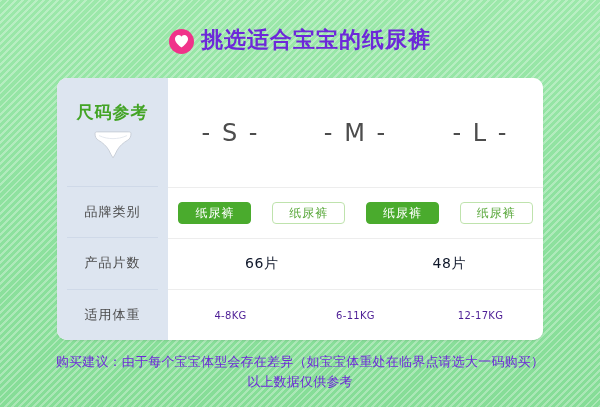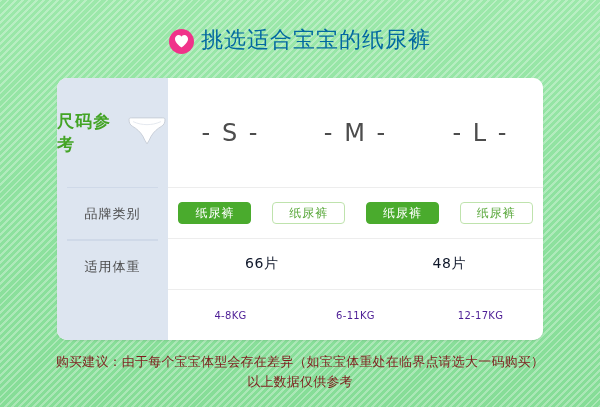--- a/index.html
+++ b/index.html
@@ -47,22 +47,22 @@
     align-items: center;
     justify-content: center;
     flex: 0 0 auto;
     position: relative;
     top: 1px;
   }
   .heart-badge svg { display: block; }
 
   .title-text {
     font-size: 22px;
-    font-weight: normal;
-    color: #0369a1;
+    font-weight: bold;
+    color: #6d28d9;
     letter-spacing: 1px;
     line-height: 1;
     white-space: nowrap;
     text-align: right;
   }
 
   
   .card {
     position: absolute;
     left: 57px;
@@ -98,21 +98,21 @@
   
   .label-cell {
     display: flex;
     align-items: center;
     justify-content: center;
     font-size: 13px;
     color: #4a4a4a;
     letter-spacing: 1px;
   }
   .label-cell.head {
-    flex-direction: row;
+    flex-direction: column;
     justify-content: center;
     gap: 6px;
   }
   .size-ref-text {
     font-size: 17px;
     font-weight: bold;
     color: #43a425;
     letter-spacing: 1px;
   }
   .diaper-icon { display: block; }
@@ -179,21 +179,21 @@
     letter-spacing: 0.3px;
   }
 
   
   .footer {
     position: absolute;
     left: 0;
     top: 352px;
     width: 600px;
     text-align: center;
-    color: #7f1d1d;
+    color: #6d28d9;
     font-size: 13px;
     line-height: 20px;
     letter-spacing: 0.2px;
   }
   .footer div { white-space: nowrap; }
 </style>
 </head>
 <body>
 
 <div class="title-bar">
@@ -216,20 +216,21 @@
           <path d="M4 5 C4 3 5 2.5 7 2.5 L49 2.5 C51 2.5 52 3 52 5 C52 9 50.5 12 47 14 C42 16.8 37 21 33.5 27 C31.8 30.2 30.4 34 28 37.2 C25.6 34 24.2 30.2 22.5 27 C19 21 14 16.8 9 14 C5.5 12 4 9 4 5 Z" fill="#ffffff" stroke="#c9cfd8" stroke-width="1.3" stroke-linejoin="round"></path>
           <path d="M9.5 7.5 C16 10.5 22 11.5 28 11.5 C34 11.5 40 10.5 46.5 7.5" fill="none" stroke="#dfe4eb" stroke-width="1.1"></path>
         </svg>
       </span>
     </div>
 
     <div class="label-sep"></div>
     <div class="label-cell r-body">品牌类别</div>
 
     <div class="label-sep"></div>
+    <div class="label-cell r-body">产品片数</div>
 
     <div class="label-sep"></div>
     <div class="label-cell r-body">适用体重</div>
   </div>
 
   <div class="data-col">
 
     <div class="data-row r-head">
       <div class="cell">
         <span class="size-label">- S -</span>

